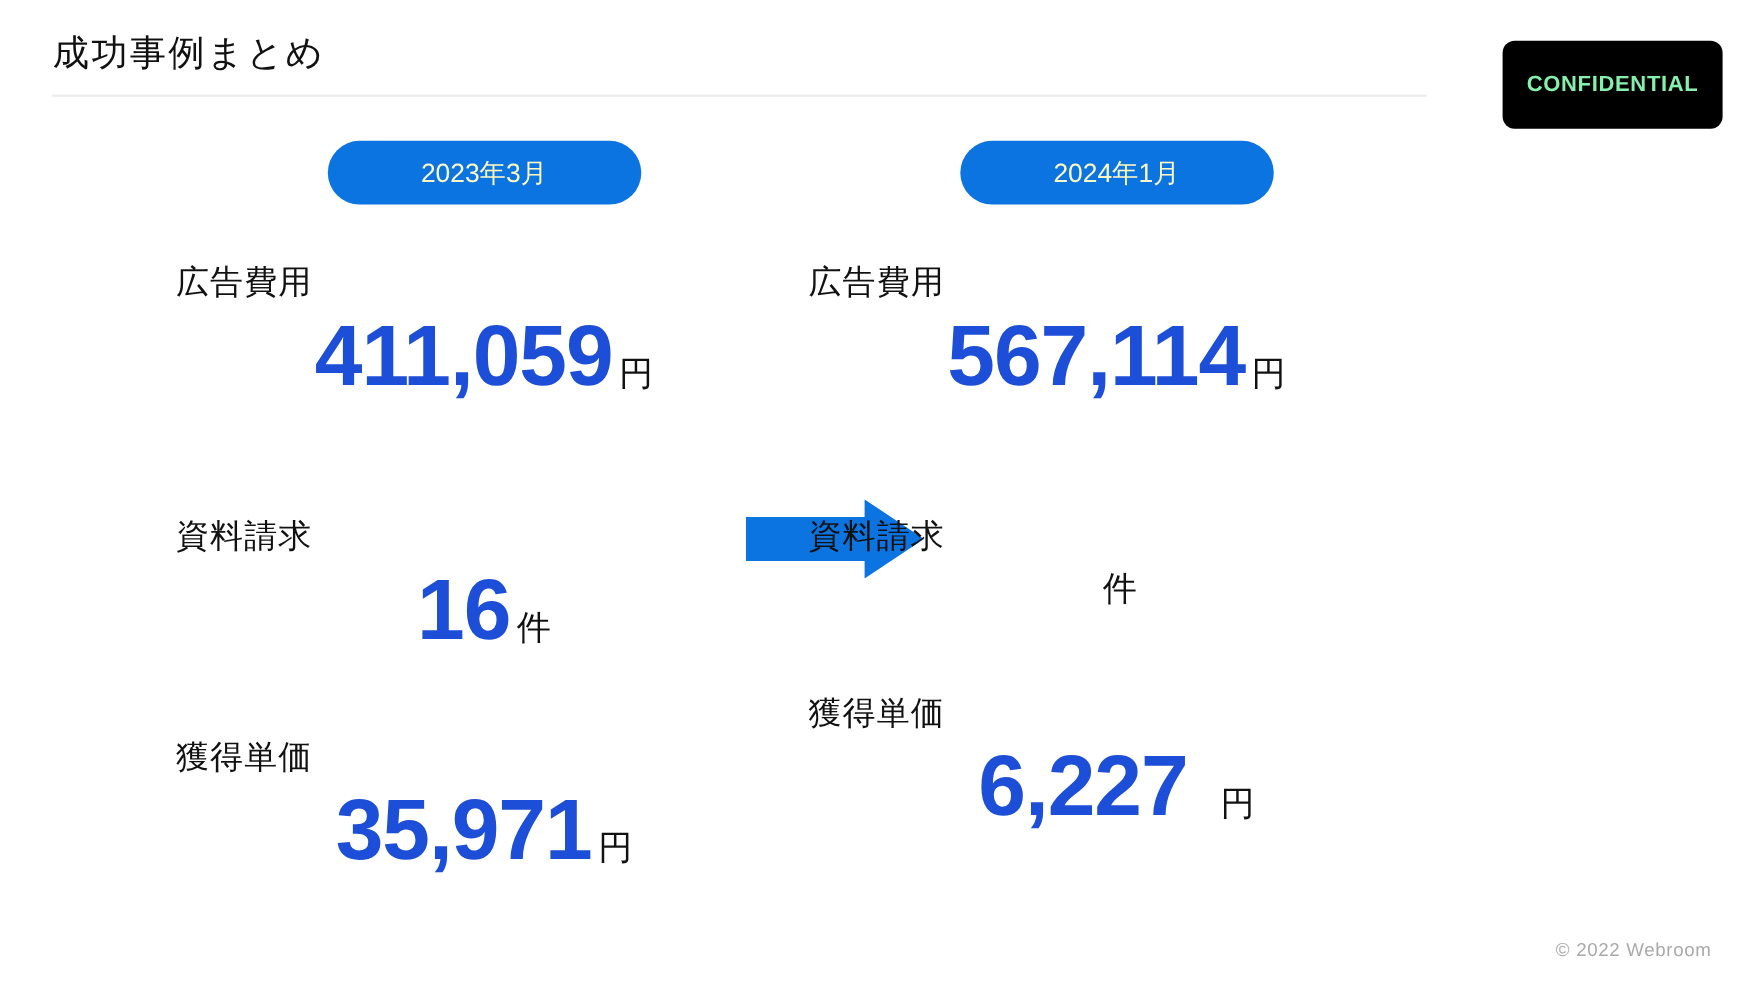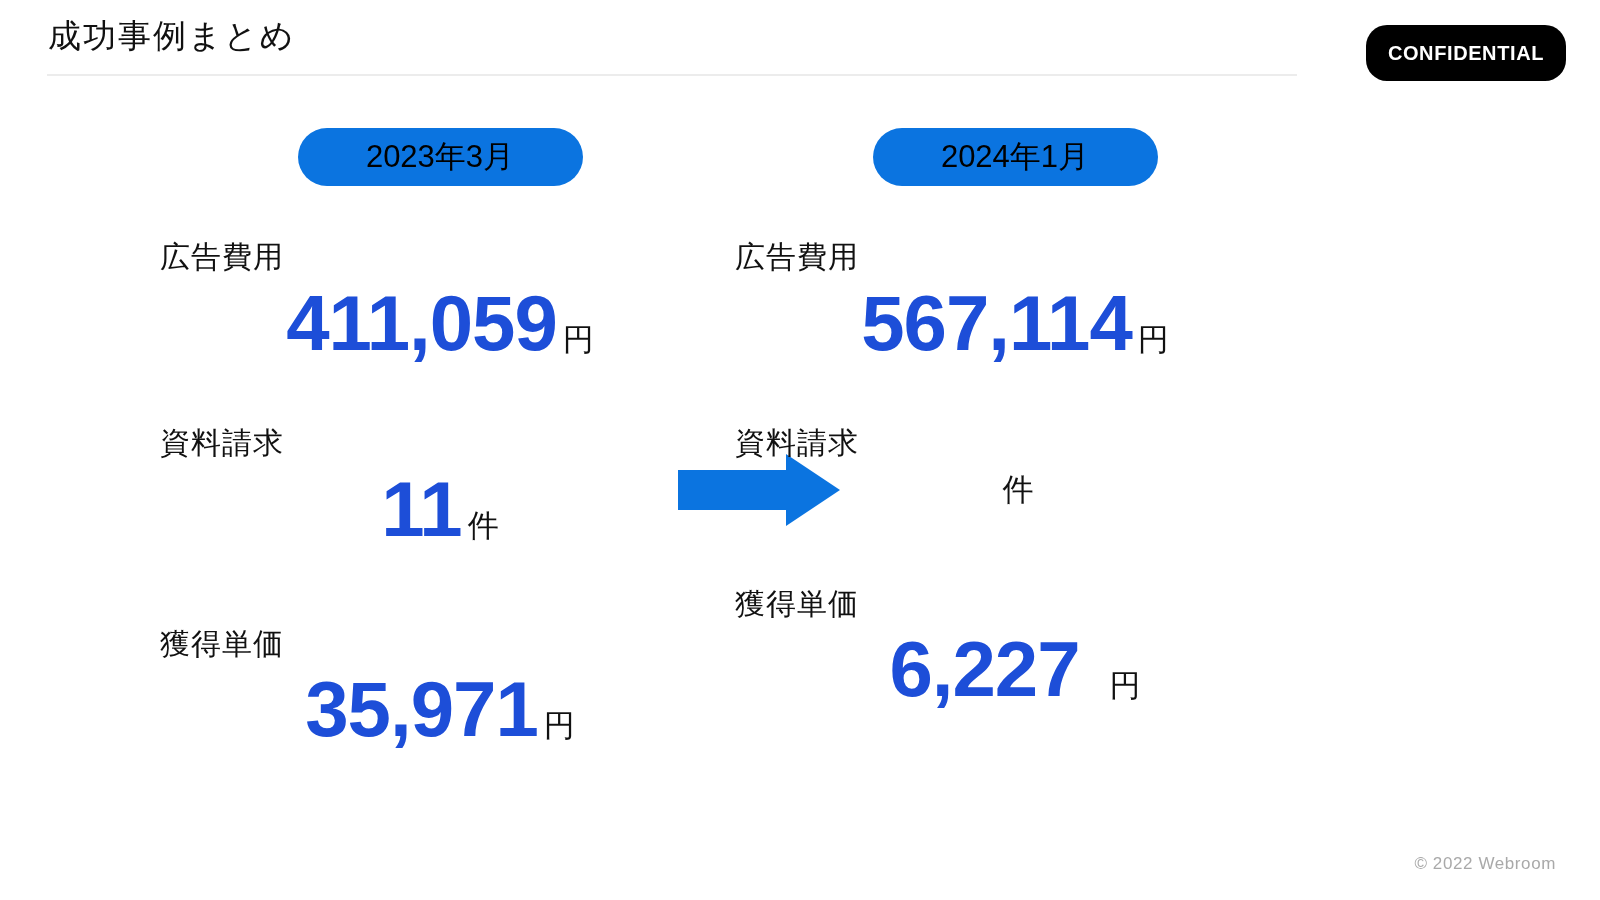--- a/index.html
+++ b/index.html
@@ -14,21 +14,21 @@
     font-family: "Liberation Sans", "DejaVu Sans", sans-serif;
     color: #111111;
     overflow: hidden;
     position: relative;
   }
 
   
   .header {
     position: absolute;
     left: 0;
-    top: 0;
+    top: 12px;
     width: 1600px;
     height: 90px;
   }
   .page-title {
     position: absolute;
     left: 48px;
     top: 14px;
     font-size: 33px;
     font-weight: 400;
     letter-spacing: 2px;
@@ -41,24 +41,24 @@
     top: 74px;
     width: 1250px;
     height: 2px;
     background: #ececec;
   }
   .confidential-badge {
     position: absolute;
     right: 34px;
     top: 25px;
     height: 48px;
-    padding: 4px 22px;
-    border-radius: 21px;
+    padding: 16px 22px;
+    border-radius: 11px;
     background: #000000;
-    color: #ffffff;
+    color: #86efac;
     font-size: 20px;
     font-weight: 700;
     letter-spacing: 0.6px;
     display: flex;
     align-items: center;
     justify-content: center;
     white-space: nowrap;
   }
 
   
@@ -77,35 +77,35 @@
   }
   .column.left  { left: 160px; }
   .column.right { left: 735px; }
 
   .period-pill {
     margin: 16px auto 0 auto;
     width: 285px;
     height: 58px;
     border-radius: 29px;
     background: #0b74e0;
-    color: #000000;
-    font-size: 31px;
+    color: #fef9c3;
+    font-size: 24px;
     font-weight: 400;
     display: flex;
     align-items: center;
     justify-content: center;
     white-space: nowrap;
   }
 
   .metric {
     width: 100%;
     text-align: left;
   }
   .metric.m1 { margin-top: 54px; }
-  .metric.m2 { margin-top: 62px; }
+  .metric.m2 { margin-top: 107px; }
   .metric.m3 { margin-top: 76px; }
 
   .metric-label {
     font-size: 30px;
     font-weight: 400;
     color: #111111;
     line-height: 1.15;
     letter-spacing: 1px;
     white-space: nowrap;
   }
@@ -169,21 +169,21 @@
       <div class="metric-label">広告費用</div>
       <div class="metric-value-row">
         <span class="metric-number">411,059</span>
         <span class="metric-unit">円</span>
       </div>
     </div>
 
     <div class="metric m2">
       <div class="metric-label">資料請求</div>
       <div class="metric-value-row">
-        <span class="metric-number">11</span>
+        <span class="metric-number">16</span>
         <span class="metric-unit">件</span>
       </div>
     </div>
 
     <div class="metric m3">
       <div class="metric-label">獲得単価</div>
       <div class="metric-value-row">
         <span class="metric-number">35,971</span>
         <span class="metric-unit">円</span>
       </div>

